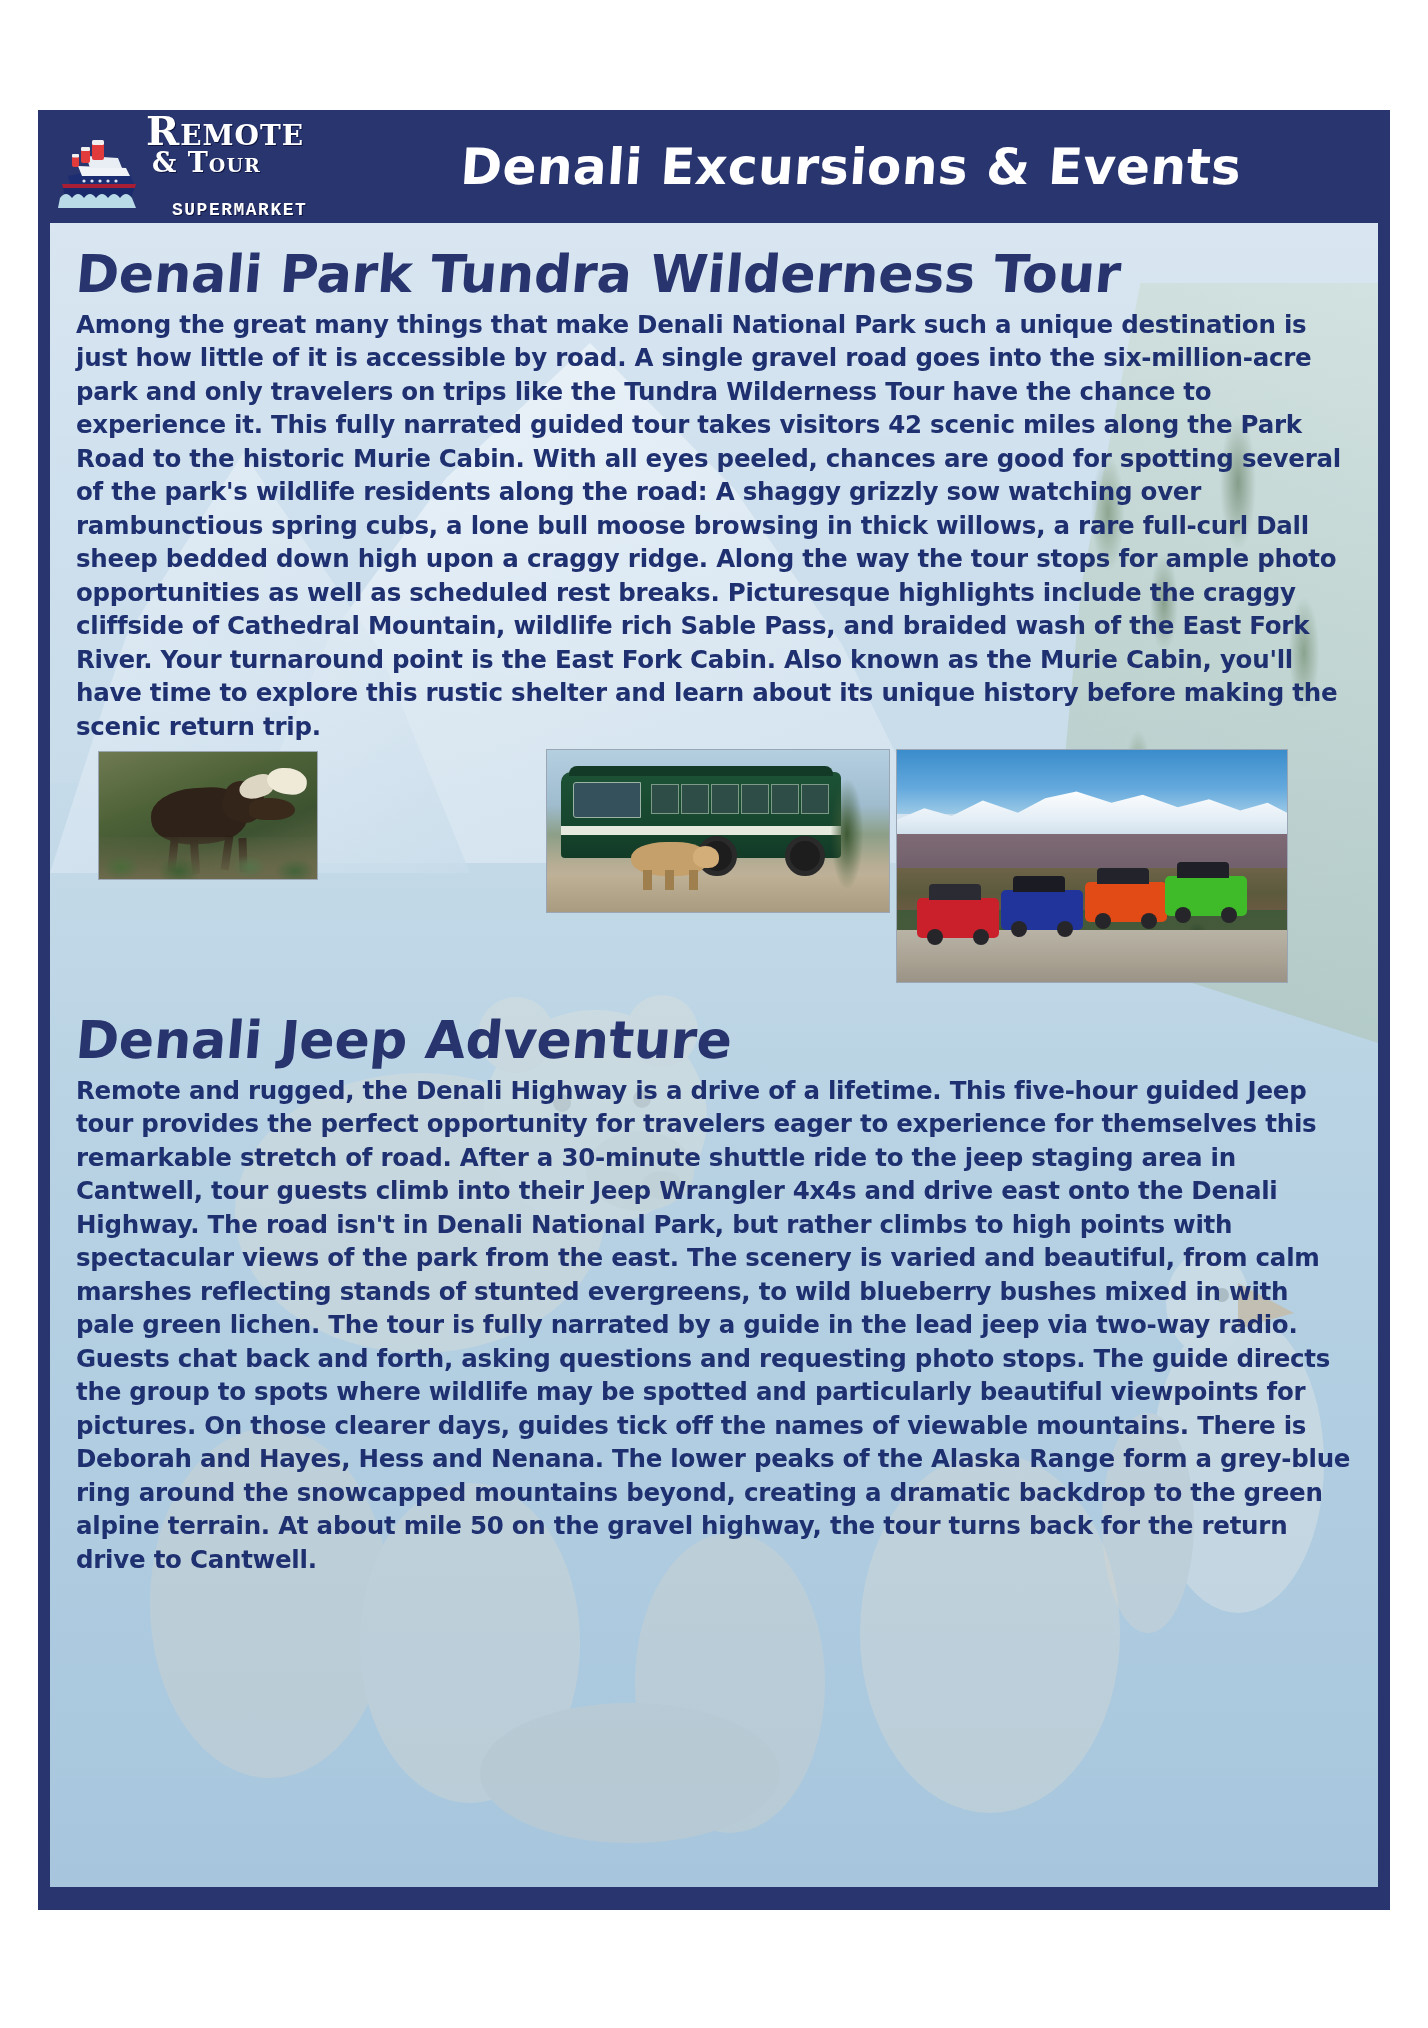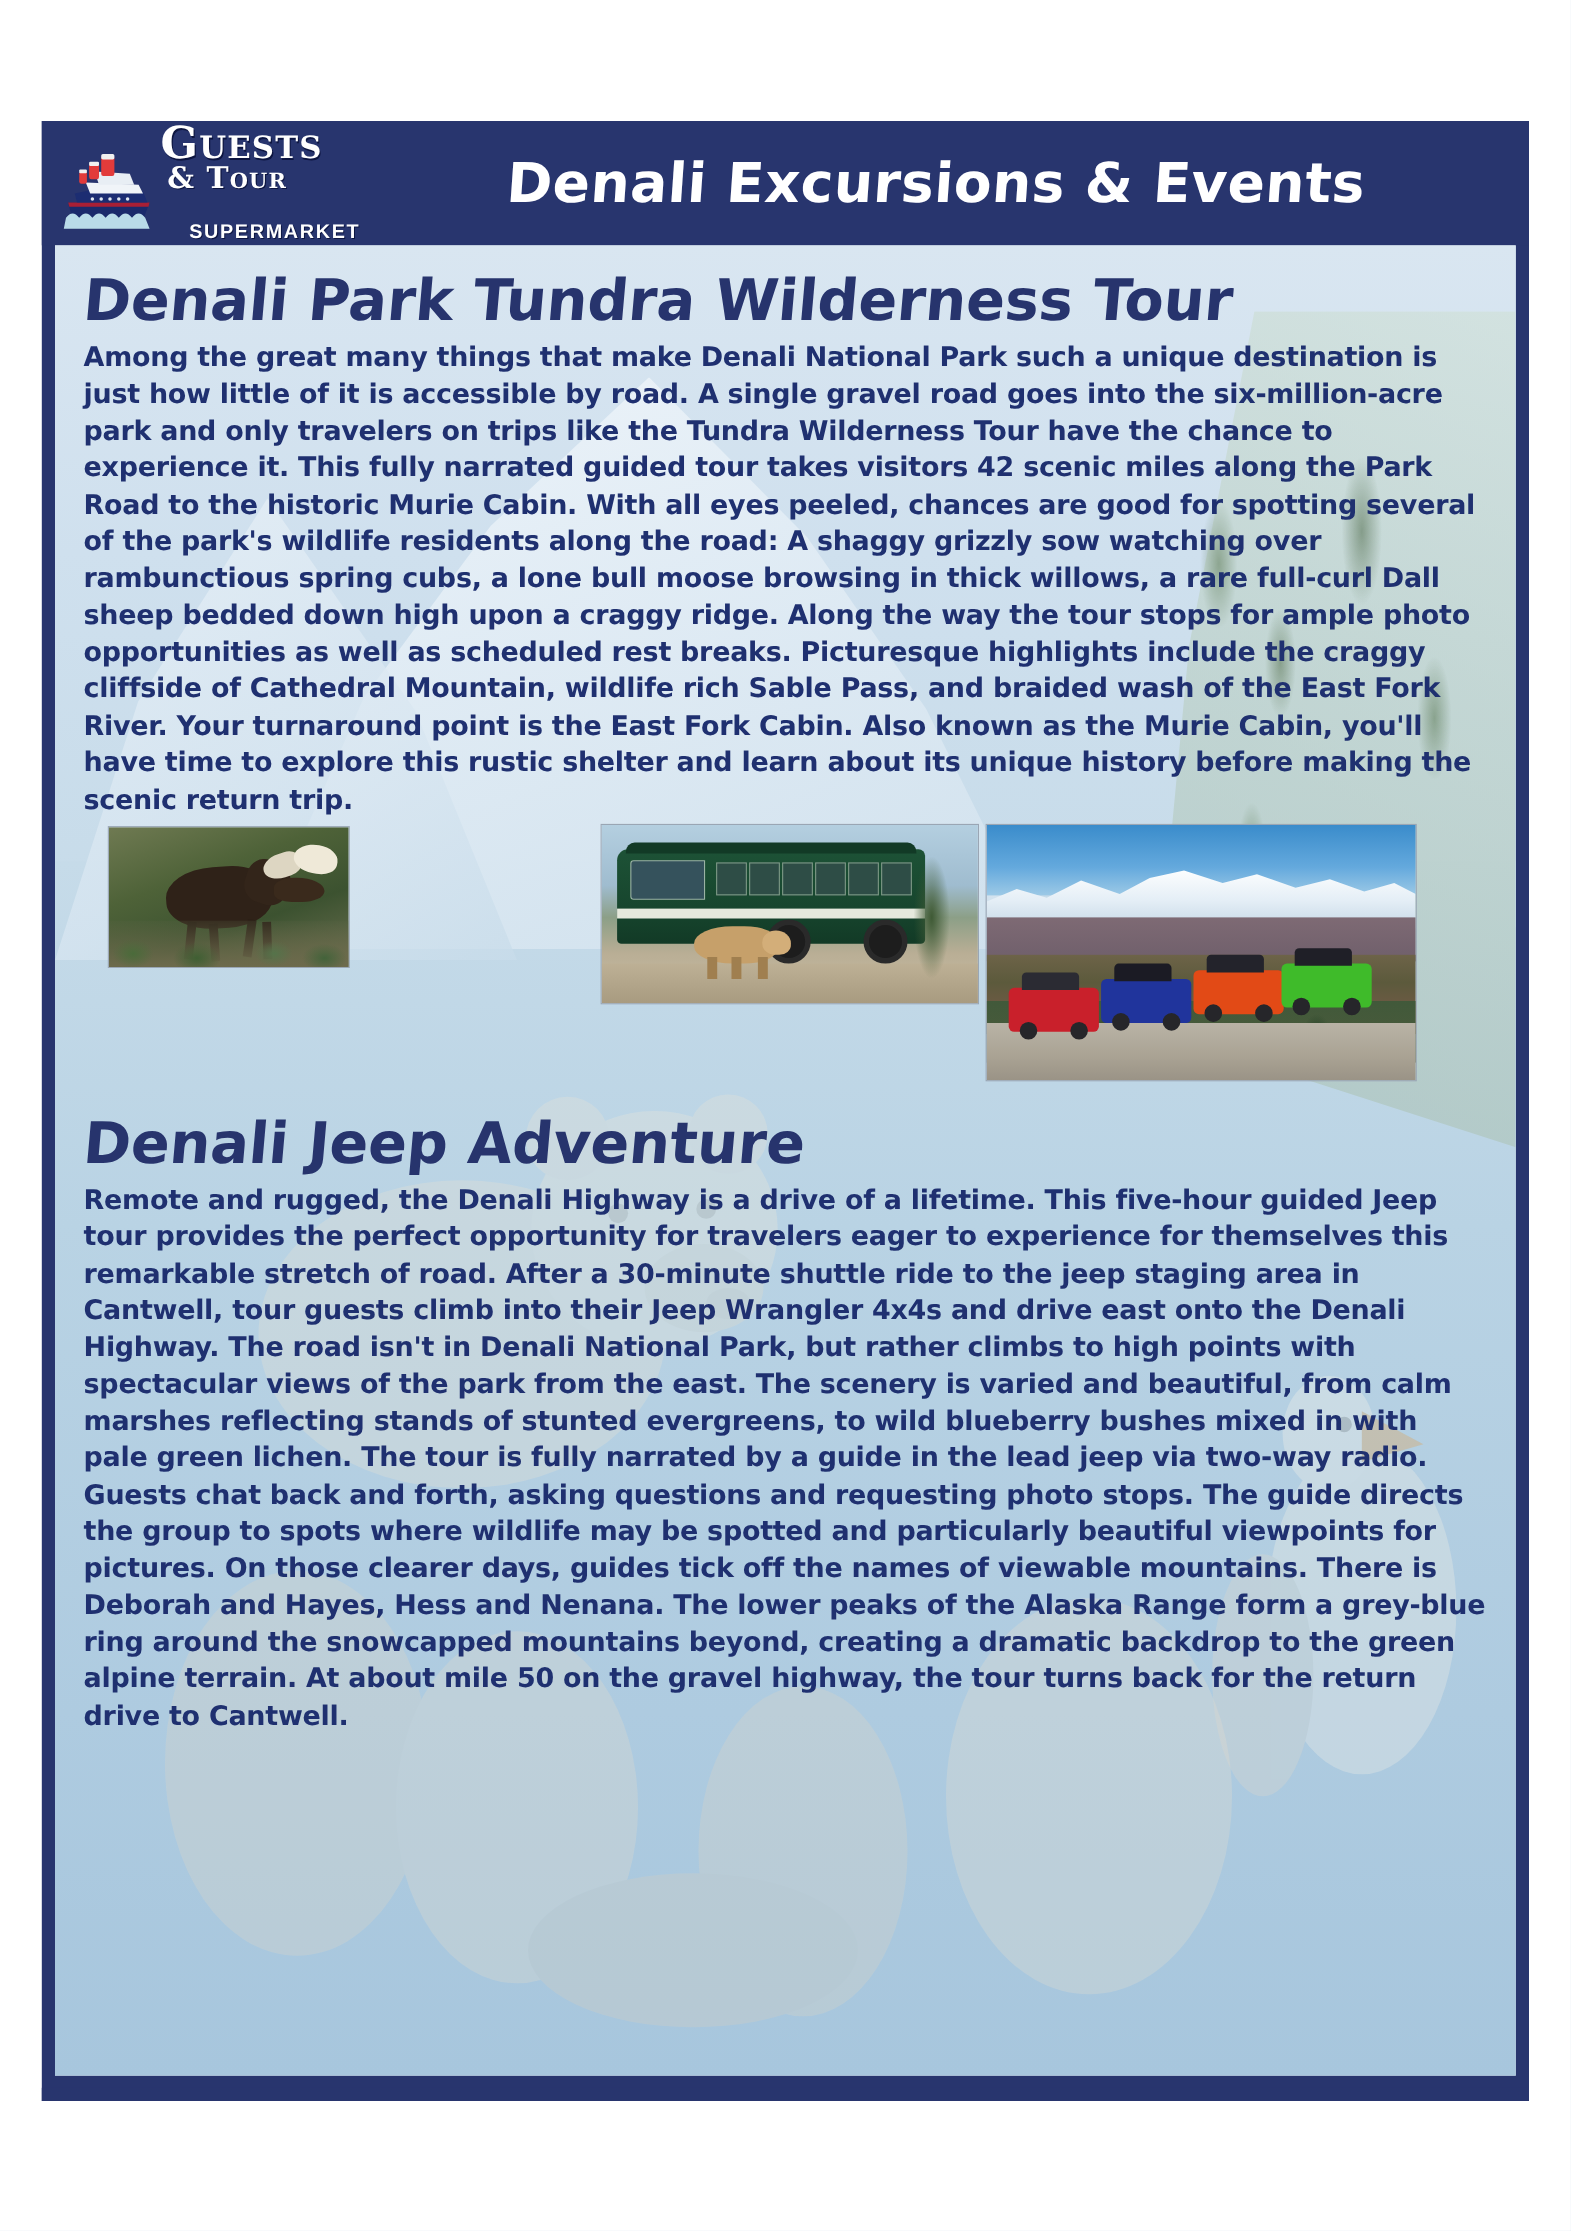--- a/index.html
+++ b/index.html
@@ -69,21 +69,21 @@
     font-weight:bold;
     font-size:27px;
     color:#ffffff;
     letter-spacing:1px;
     font-variant:small-caps;
     text-shadow:1px 1px 0 #0d1540;
     margin-left:6px;
     margin-bottom:-1px;
   }
   .logo-super{
-    font-family:Liberation Sans, sans-serif;
+    font-family:Liberation Mono, monospace;
     font-weight:bold;
     font-size:18px;
     color:#ffffff;
     letter-spacing:1.5px;
     text-shadow:1px 1px 0 #0d1540;
     margin-left:26px;
     margin-top:26px;
   }
 
   .header-title{
@@ -293,21 +293,21 @@
           <rect x="16" y="28" width="7" height="3.5" rx="1" fill="#f0f0f0"></rect>
           <circle cx="28" cy="55" r="1.6" fill="#dfe6ef"></circle>
           <circle cx="36" cy="55" r="1.6" fill="#dfe6ef"></circle>
           <circle cx="44" cy="55" r="1.6" fill="#dfe6ef"></circle>
           <circle cx="52" cy="55" r="1.6" fill="#dfe6ef"></circle>
           <circle cx="60" cy="55" r="1.6" fill="#dfe6ef"></circle>
           <path d="M4 72 Q10 64 16 72 Q22 64 28 72 Q34 64 40 72 Q46 64 52 72 Q58 64 64 72 Q70 64 76 72 L80 82 L2 82 Z" fill="#b9dbe8"></path>
         </svg>
       </div>
       <div class="logo-words">
-        <div class="logo-cruise">Guests</div>
+        <div class="logo-cruise">Remote</div>
         <div class="logo-tour">&amp; Tour</div>
         <div class="logo-super">SUPERMARKET</div>
       </div>
     </div>
 
     <div class="header-title">Denali Excursions &amp; Events</div>
   </div>
 
   <div class="body-panel">
 

